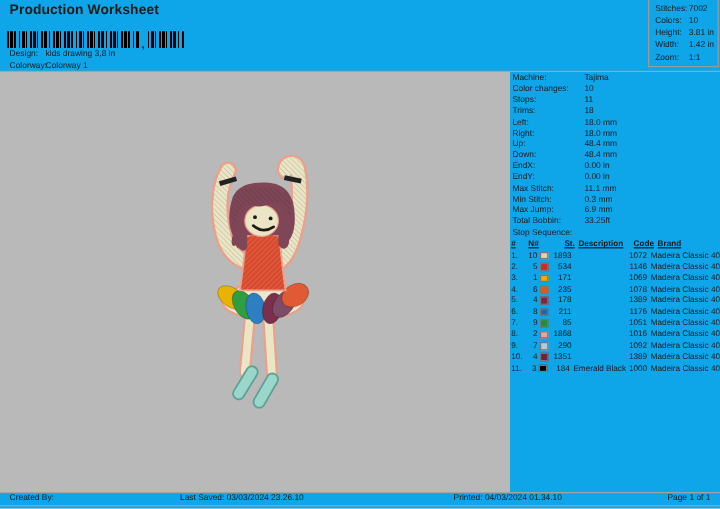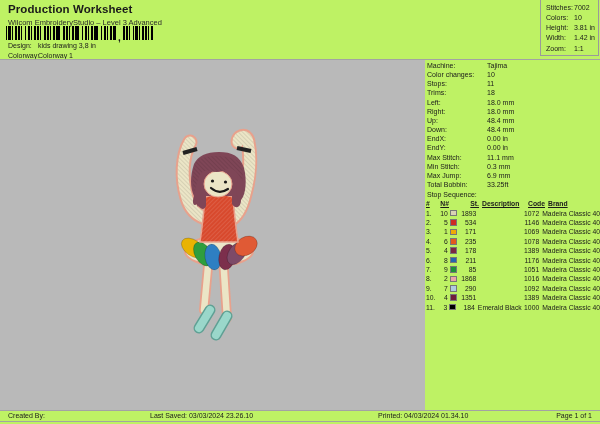--- a/index.html
+++ b/index.html
@@ -1,18 +1,18 @@
 <!DOCTYPE html>
 <html><head>
 <meta charset="utf-8">
 <style>
   * { margin:0; padding:0; box-sizing:border-box; }
   html,body { background:#ffffff; }
   .page {
-    position:relative; width:600px; height:424px; background:#bef264;
+    position:relative; width:600px; height:424px; background:#0ea5e9;
     font-family:"Liberation Sans", sans-serif; color:#1a1a1a; overflow:hidden;
   }
   .abs { position:absolute; }
   
   .title { left:8px; top:3px; font-size:11.5px; font-weight:bold; letter-spacing:.1px; }
   .subtitle { left:8px; top:18px; font-size:7.5px; color:#2a2a2a; }
   .barcode { left:6px; top:26px; height:14px; display:flex; align-items:flex-end; gap:2px; }
   .bars { height:14px;
     background:repeating-linear-gradient(90deg,
       #000 0px, #000 1.5px, transparent 1.5px, transparent 2.5px,
@@ -55,21 +55,20 @@
   .footer-text { top:411.5px; left:0; width:600px; height:9px; font-size:7px; }
   .f-created { left:8px; top:0; } .f-saved { left:150px; top:0; }
   .f-printed { left:378px; top:0; } .f-page { right:8px; top:0; }
 </style>
 </head>
 <body>
 
 <div class="page">
 
   <div class="abs title">Production Worksheet</div>
-  <div class="abs subtitle">Wilcom EmbroideryStudio – Level 3 Advanced</div>
   <div class="abs barcode">
     <div class="bars b1"></div>
     <div class="bc-comma">,</div>
     <div class="bars b2"></div>
   </div>
   <div class="abs kvrow design-row">
     <span class="k">Design:</span>
     <span>kids drawing 3,8 in</span>
   </div>
   <div class="abs kvrow colorway-row">

